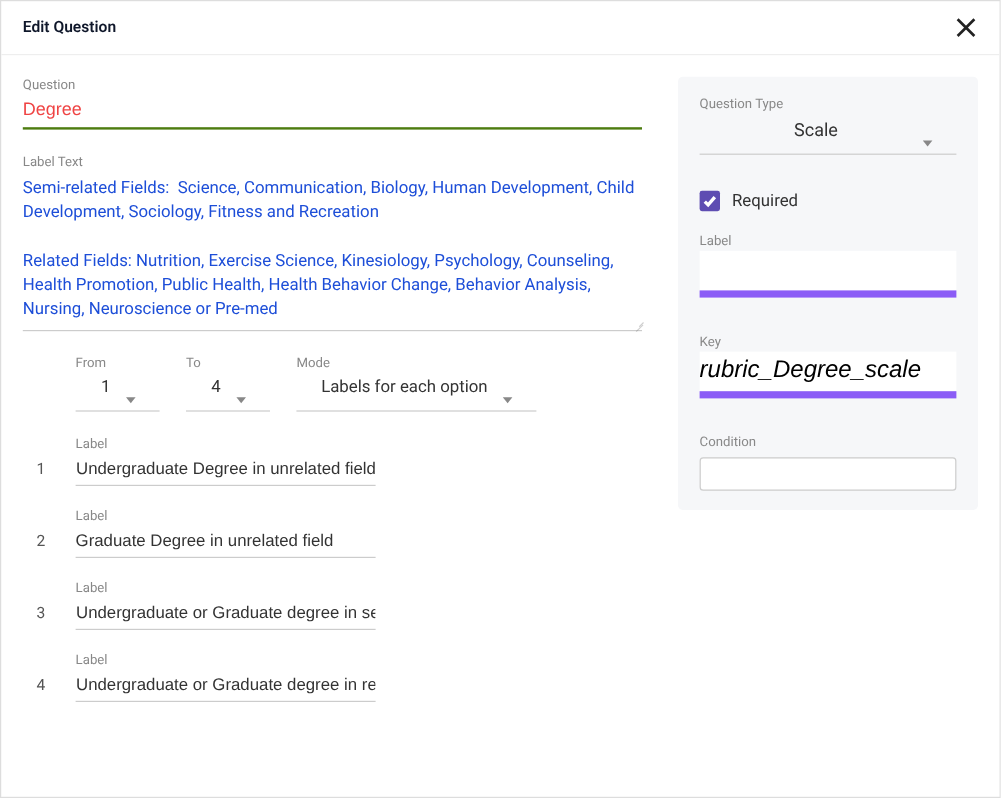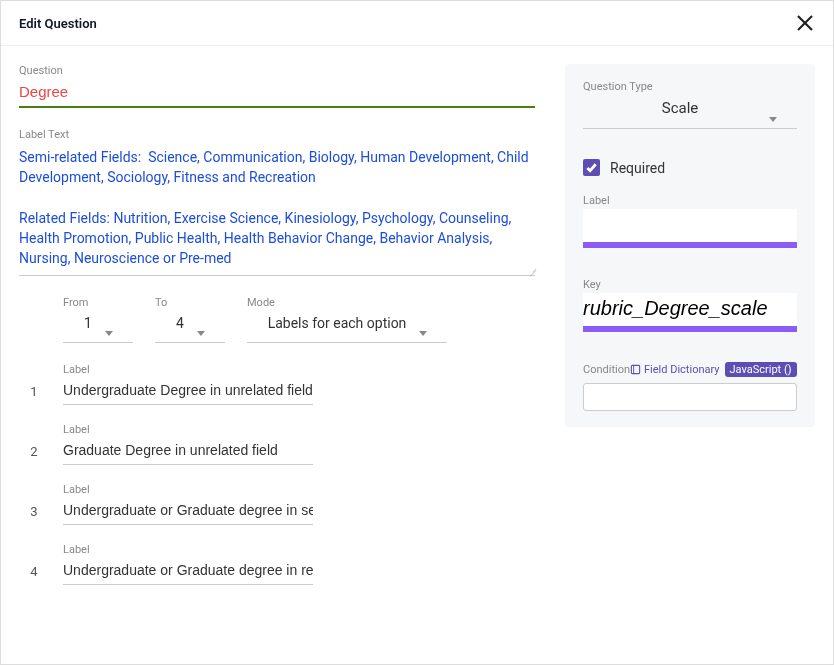--- a/index.html
+++ b/index.html
@@ -161,30 +161,20 @@
       </div>
 
       <div class="field">
         <span class="field-label">Key</span>
         <input class="key-input" value="rubric_Degree_scale" style="">
       </div>
 
       <div class="field" style="margin-bottom:0">
         <div class="cond-header">
           <span>Condition</span>
-          <span class="links">
-            <span class="fd-link">
-              <svg viewBox="0 0 12 12">
-                  <rect x="1.5" y="1.5" width="9" height="9" rx="1" fill="none" stroke="#5e4db2" stroke-width="1.2"></rect>
-                  <line x1="4" y1="1.5" x2="4" y2="10.5" stroke="#5e4db2" stroke-width="1"></line>
-                </svg>
-              <span>Field Dictionary</span>
-            </span>
-            <span class="js-badge">JavaScript ()</span>
-          </span>
         </div>
         <input class="cond-input" value="" style="">
       </div>
 
     </div>
 
   </div>
 </div>
 
 </body></html>

